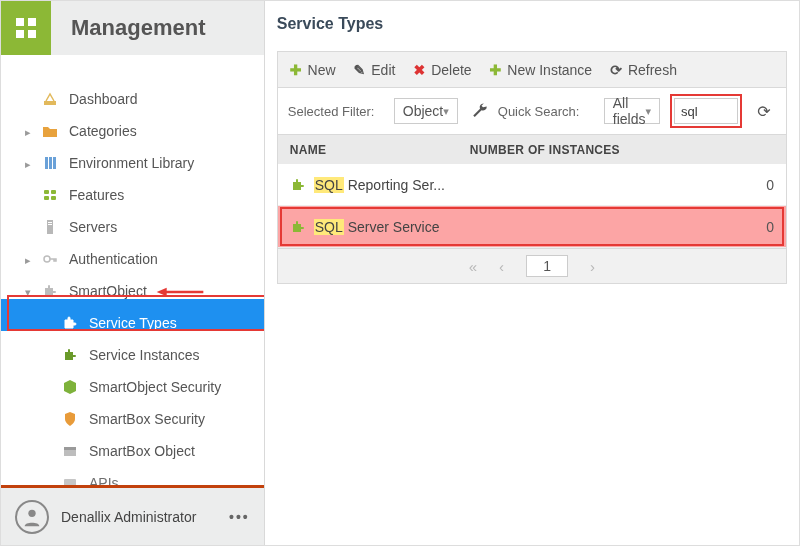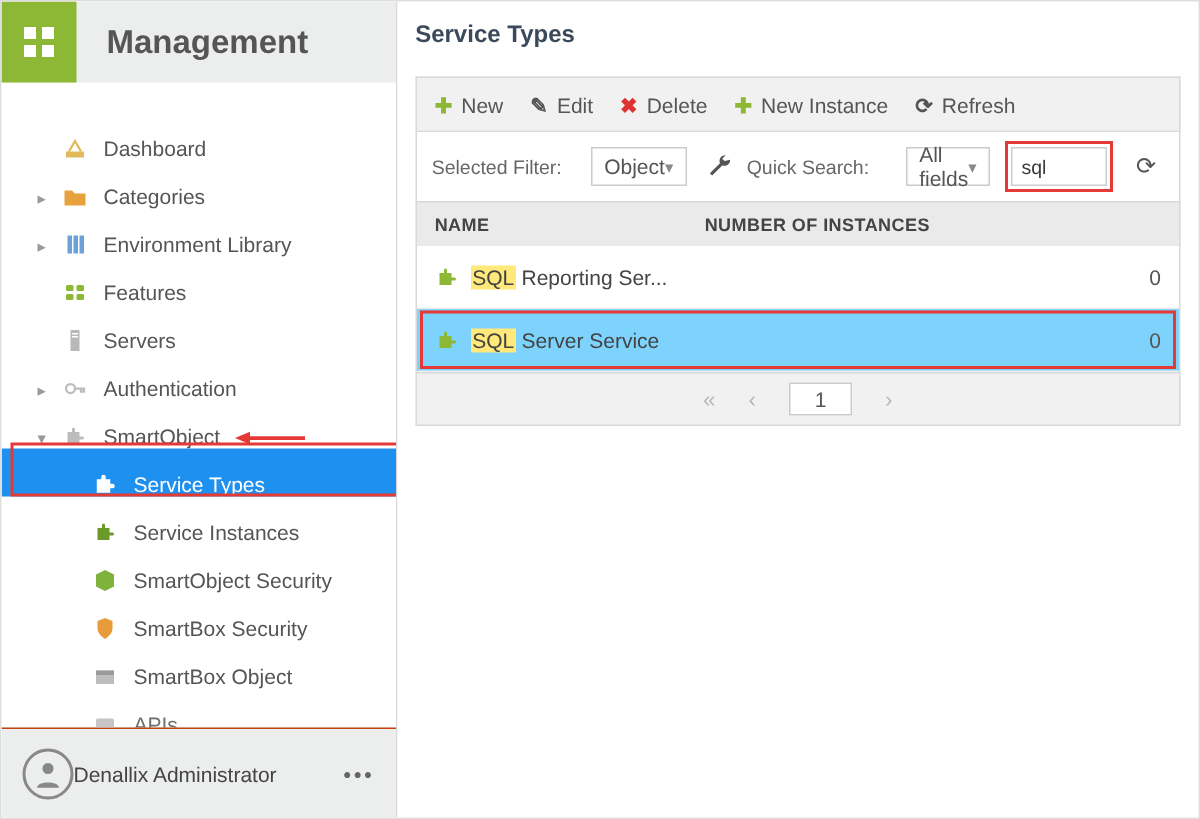--- a/index.html
+++ b/index.html
@@ -86,24 +86,25 @@
   }
   .red-box-nav {
     position: absolute;
     border: 2px solid #e53935;
     pointer-events: none;
   }
   .nav-wrap { position: relative; }
   .sidebar-footer {
     height: 60px;
     background: #eceded;
-    border-top: 1px solid #c2410c;
+    border-top: 3px solid #c2410c;
     display: flex;
     align-items: center;
     padding: 0 14px;
+    gap: 12px;
   }
   .avatar {
     width: 34px; height: 34px;
     border-radius: 50%;
     border: 2px solid #888;
     display: flex; align-items: center; justify-content: center;
   }
   .dots { margin-left: auto; color: #666; letter-spacing: 2px; font-weight: bold; cursor: pointer; }
 
   
@@ -203,21 +204,21 @@
   .table-body { border-left: 1px solid #d9d9d9; border-right: 1px solid #d9d9d9; }
   .row {
     display: flex;
     align-items: center;
     height: 42px;
     padding: 0 12px;
     border-bottom: 1px solid #eee;
     cursor: pointer;
     position: relative;
   }
-  .row.sel { background: #7dd3fc; }
+  .row.sel { background: #fca5a5; }
   .row .puzzle {
     width: 16px; height: 16px;
     margin-right: 8px;
     display: inline-flex;
   }
   .row .hl { background: #ffe97a; padding: 0 1px; }
   .row .count { margin-left: auto; color: #555; }
   .row-redbox {
     position: absolute;
     left: 2px; right: 2px; top: 1px; bottom: 1px;

